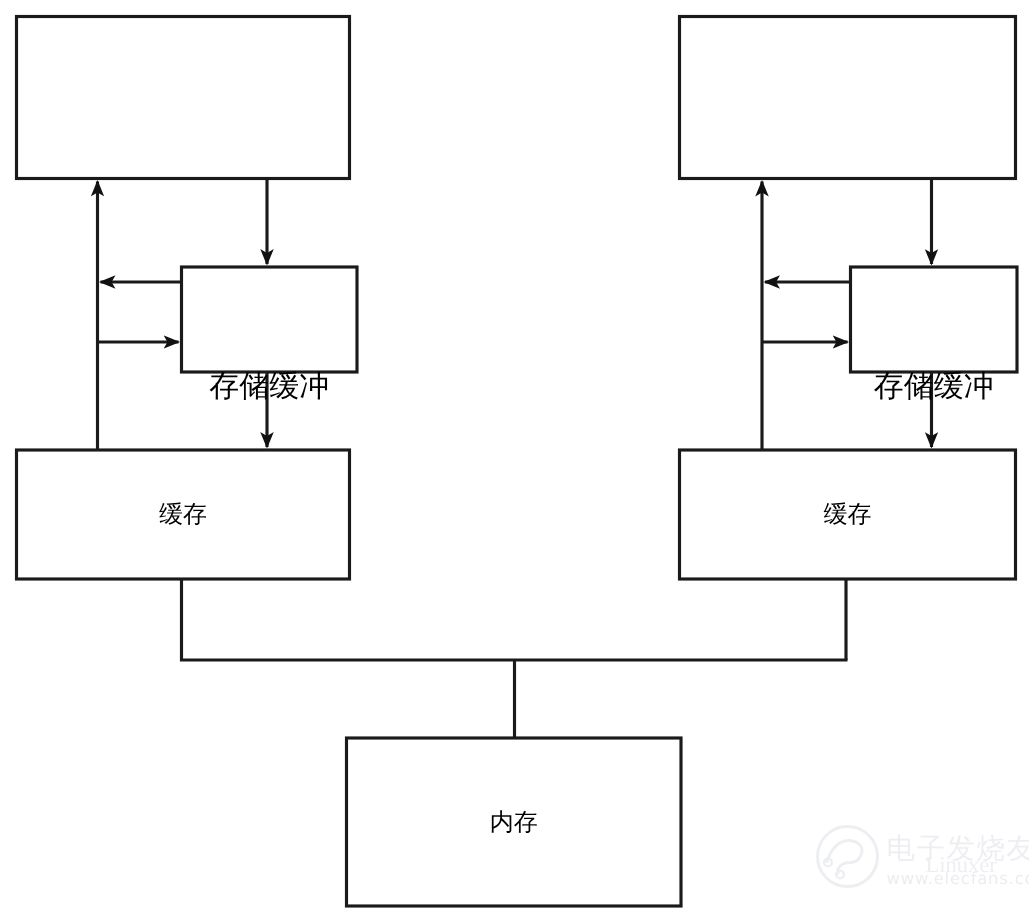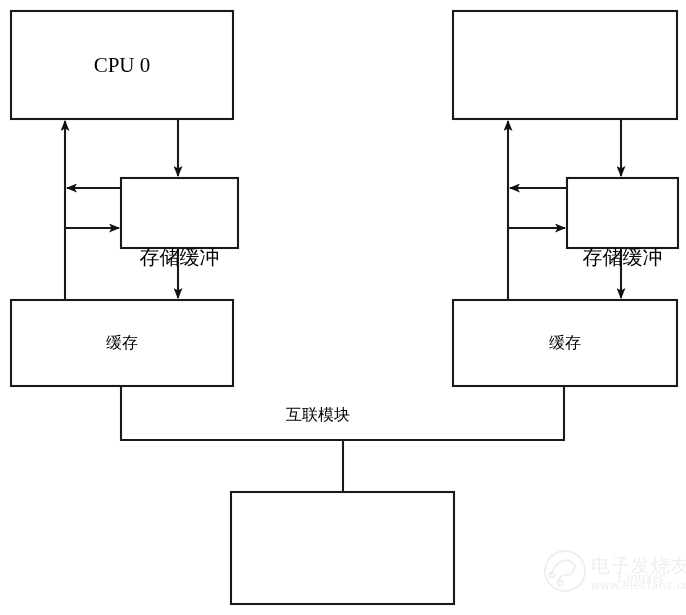--- a/index.html
+++ b/index.html
@@ -120,33 +120,32 @@
       <path d="M621,248 L621,298" marker-end="url(#arrowhead)"></path>
       <path d="M508,300 L508,121" marker-end="url(#arrowhead)"></path>
       <path d="M567,188 L510,188" marker-end="url(#arrowhead)"></path>
       <path d="M508,228 L565,228" marker-end="url(#arrowhead)"></path>
       <path d="M564,386 L564,440"></path>
 
       <path d="M343,440 L343,492"></path>
     </g>
   </svg>
 
-  <div class="box-label label-latin" style="left:11px; top:11px; width:222px; height:108px;">CPU 0</div>
 
 
   <div class="box-label label-cjk" style="left:121px; top:178px; width:117px; height:70px;">存储缓冲</div>
 
   <div class="box-label label-cjk" style="left:567px; top:178px; width:111px; height:70px;">存储缓冲</div>
 
   <div class="box-label label-cjk-lg" style="left:11px; top:300px; width:222px; height:86px;">缓存</div>
 
   <div class="box-label label-cjk-lg" style="left:453px; top:300px; width:224px; height:86px;">缓存</div>
 
+  <div class="box-label label-cjk-lg" style="left:231px; top:492px; width:223px; height:112px;">内存</div>
 
-  <div class="free-label label-cjk-lg" style="left:286px; top:405px;">互联模块</div>
 
   <div id="watermark-bottom-right">
     <svg id="wm-logo" viewBox="0 0 44 44">
       <circle cx="22" cy="22" r="20" fill="none" stroke="#9aa0b4" stroke-width="2"></circle>
       <path d="M8,26 C14,8 26,10 30,14 C34,18 30,26 24,26 C18,26 14,30 16,34" fill="none" stroke="#9aa0b4" stroke-width="2"></path>
       <circle cx="9" cy="26" r="2.6" fill="none" stroke="#9aa0b4" stroke-width="1.6"></circle>
       <circle cx="17" cy="34" r="2.6" fill="none" stroke="#9aa0b4" stroke-width="1.6"></circle>
     </svg>
     <div class="wm-row" id="wm-cn">电子发烧友</div>
     <div id="wm-linuxer">Linuxer</div>

